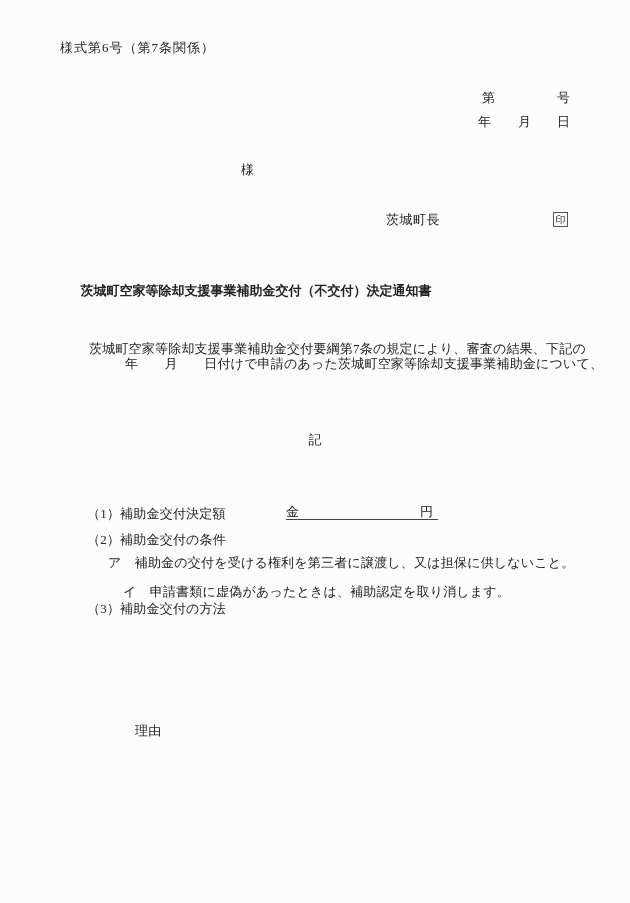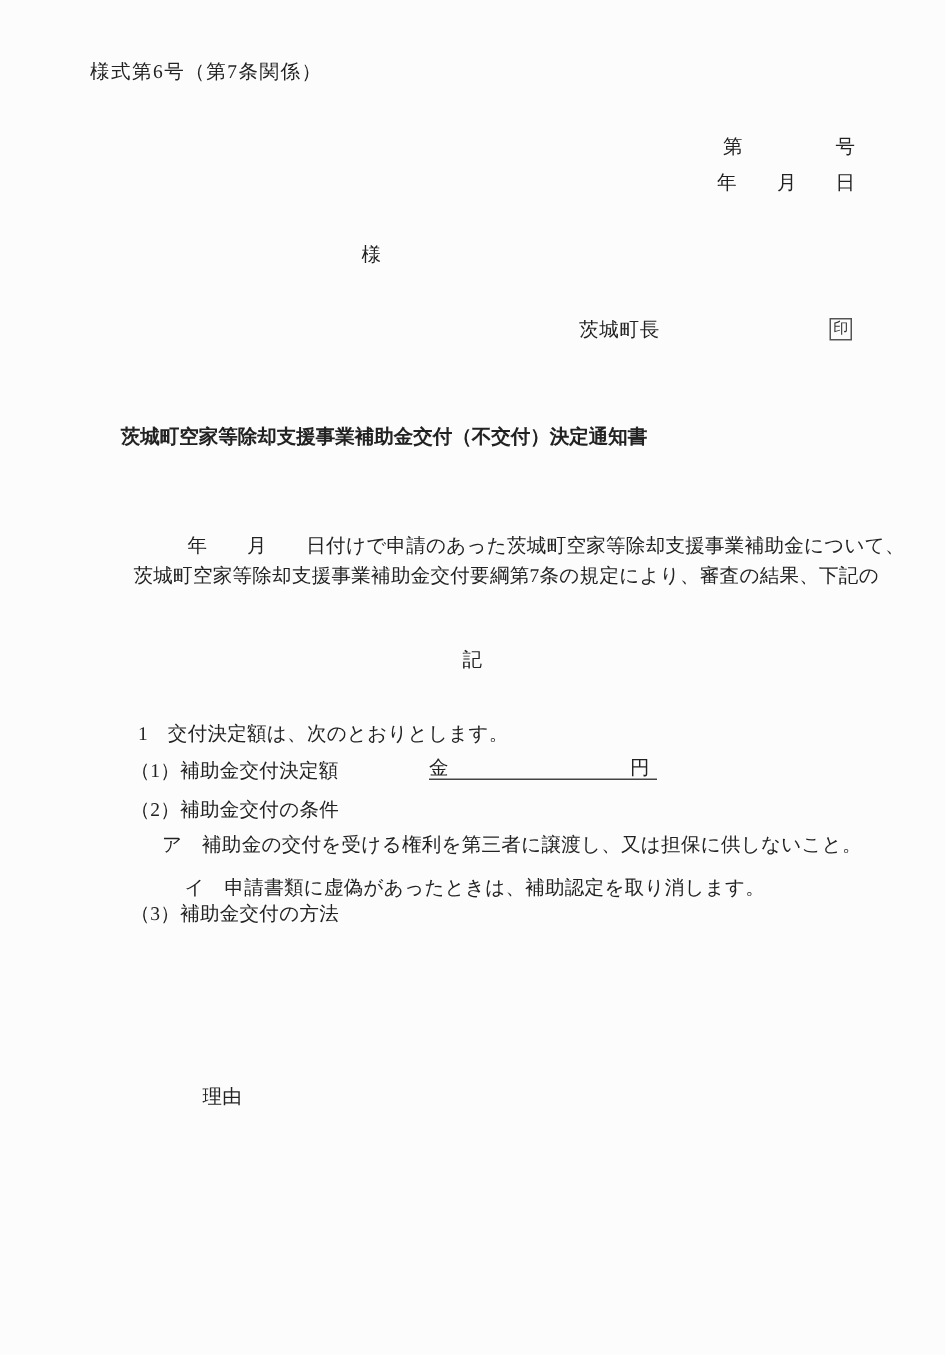--- a/index.html
+++ b/index.html
@@ -54,21 +54,21 @@
     top: 283px;
     left: 0;
     width: 512px;
     text-align: center;
     font-weight: bold;
     font-size: 13px;
     letter-spacing: 0;
     white-space: pre;
   }
   .body-l1 { top: 356px; left: 125px; }
-  .body-l2 { top: 376px; left: 89px; }
+  .body-l2 { top: 341px; left: 89px; }
   .body-l3 { top: 383px; left: 89px; }
   .record-heading {
     top: 432px;
     left: 0;
     width: 630px;
     text-align: center;
   }
   .item1        { top: 481px; left: 92px; }
   .item1-1      { top: 506px; left: 87px; }
   .amount-field {
@@ -113,21 +113,20 @@
   <div class="line sender">茨城町長</div>
   <div class="seal">印</div>
 
   <div class="line doc-title">茨城町空家等除却支援事業補助金交付（不交付）決定通知書</div>
 
   <div class="line body-l1">年　　月　　日付けで申請のあった茨城町空家等除却支援事業補助金について、</div>
   <div class="line body-l2">茨城町空家等除却支援事業補助金交付要綱第7条の規定により、審査の結果、下記の</div>
 
   <div class="line record-heading">記</div>
 
-  <div class="line item1">1　交付決定額は、次のとおりとします。</div>
 
   <div class="line item1-1">（1）補助金交付決定額</div>
   <div class="amount-field">
     <span>金</span>
     <span>円</span>
   </div>
 
   <div class="line item1-2">（2）補助金交付の条件</div>
   <div class="line cond-a">ア　補助金の交付を受ける権利を第三者に譲渡し、又は担保に供しないこと。</div>
   <div class="line cond-b">イ　申請書類に虚偽があったときは、補助認定を取り消します。</div>

